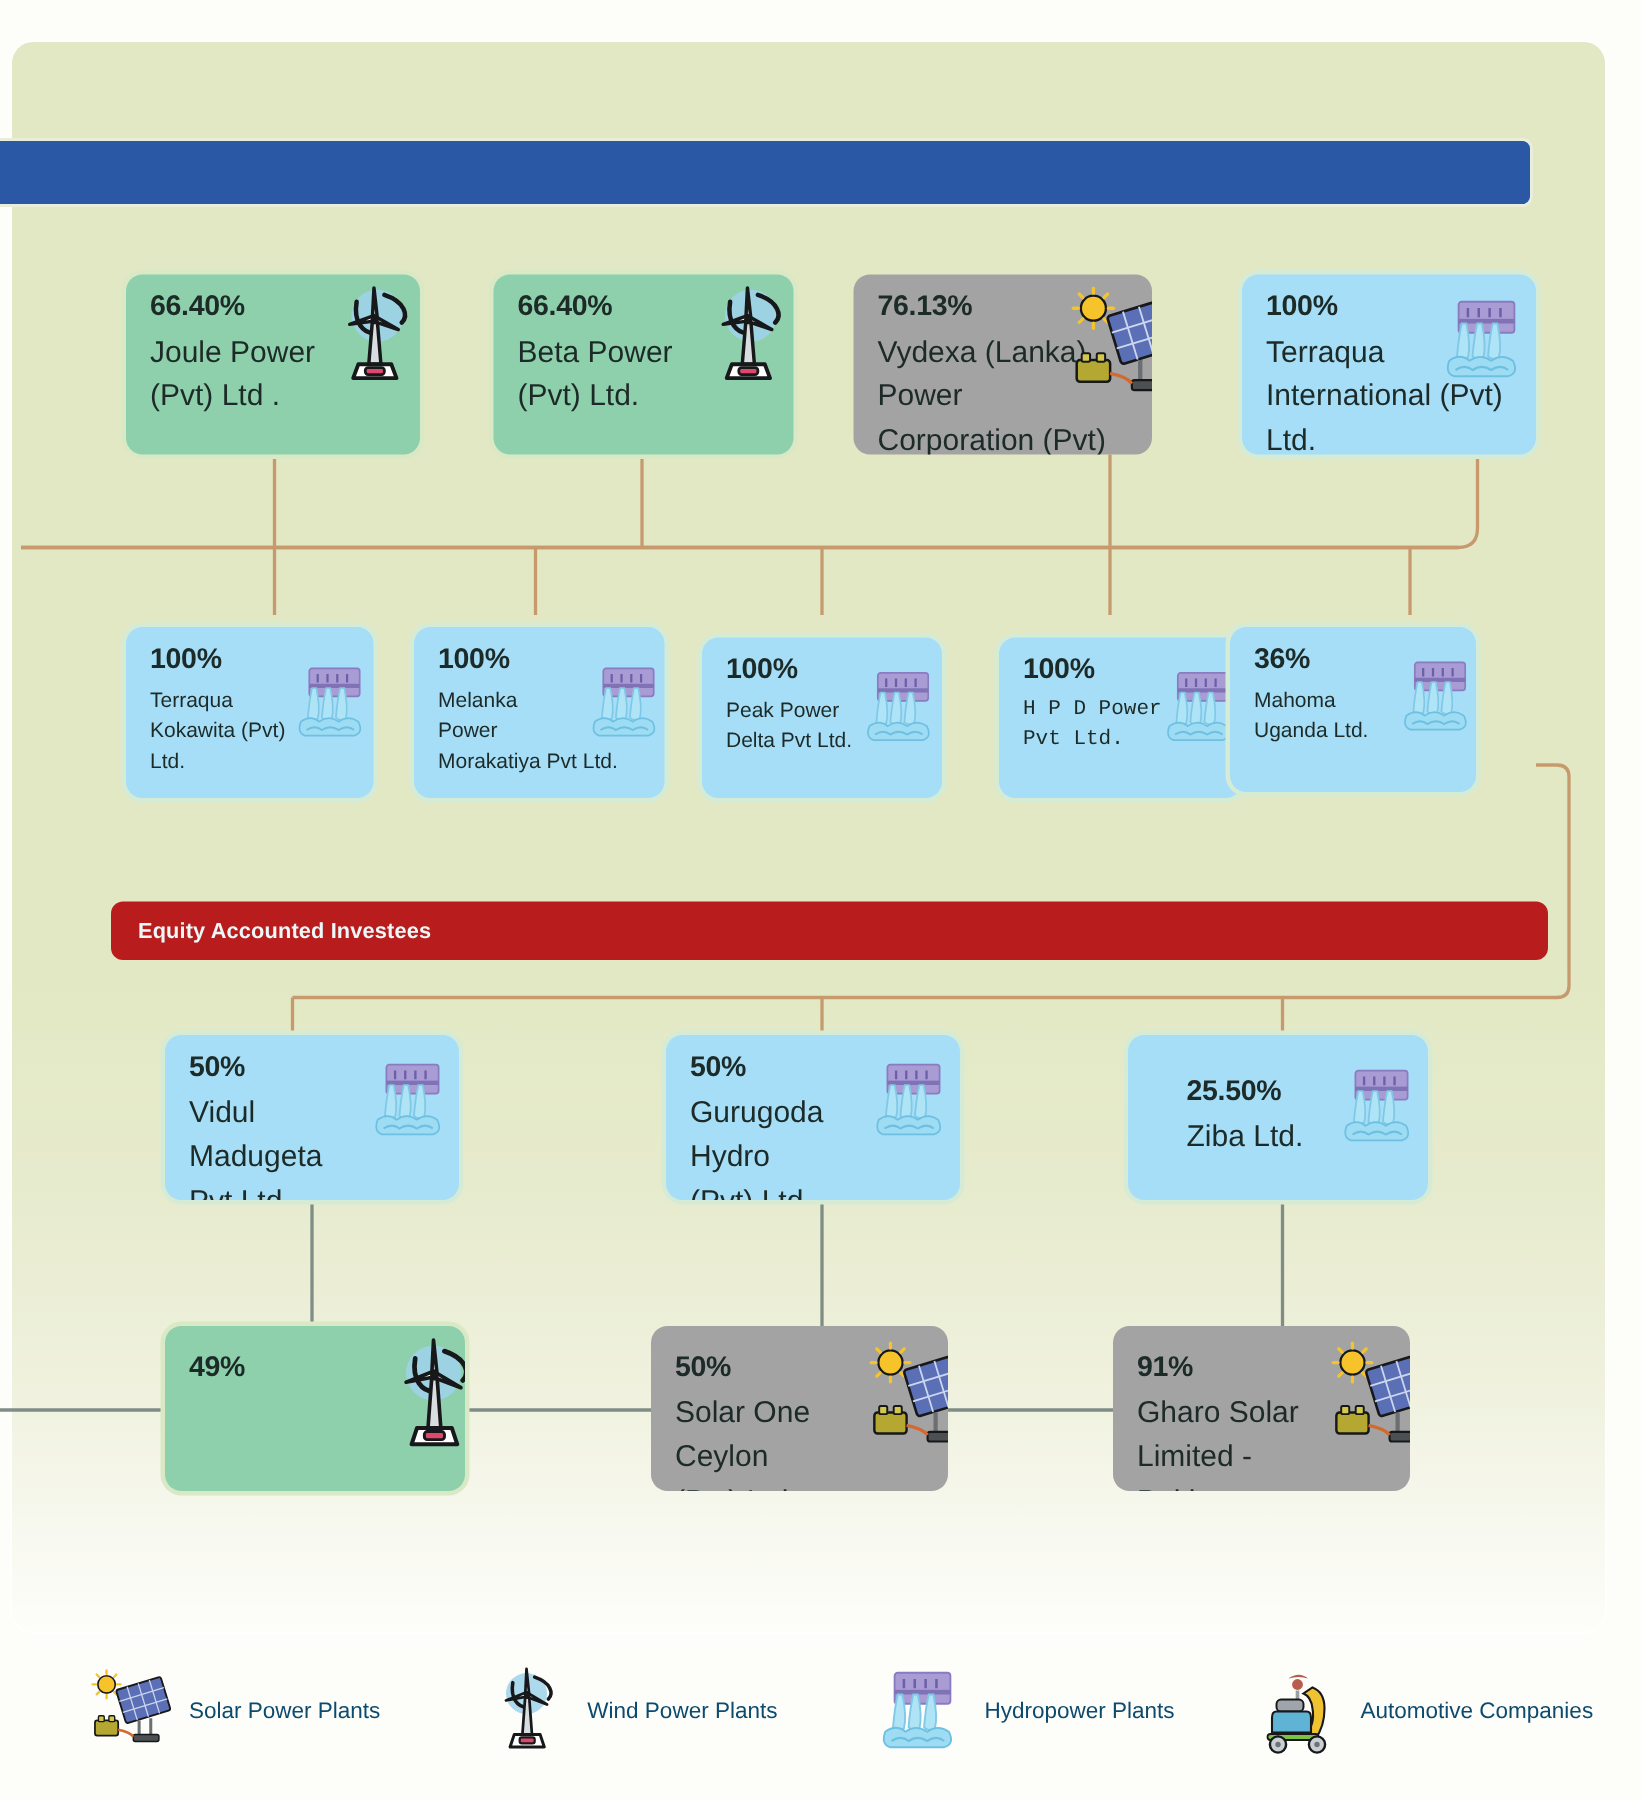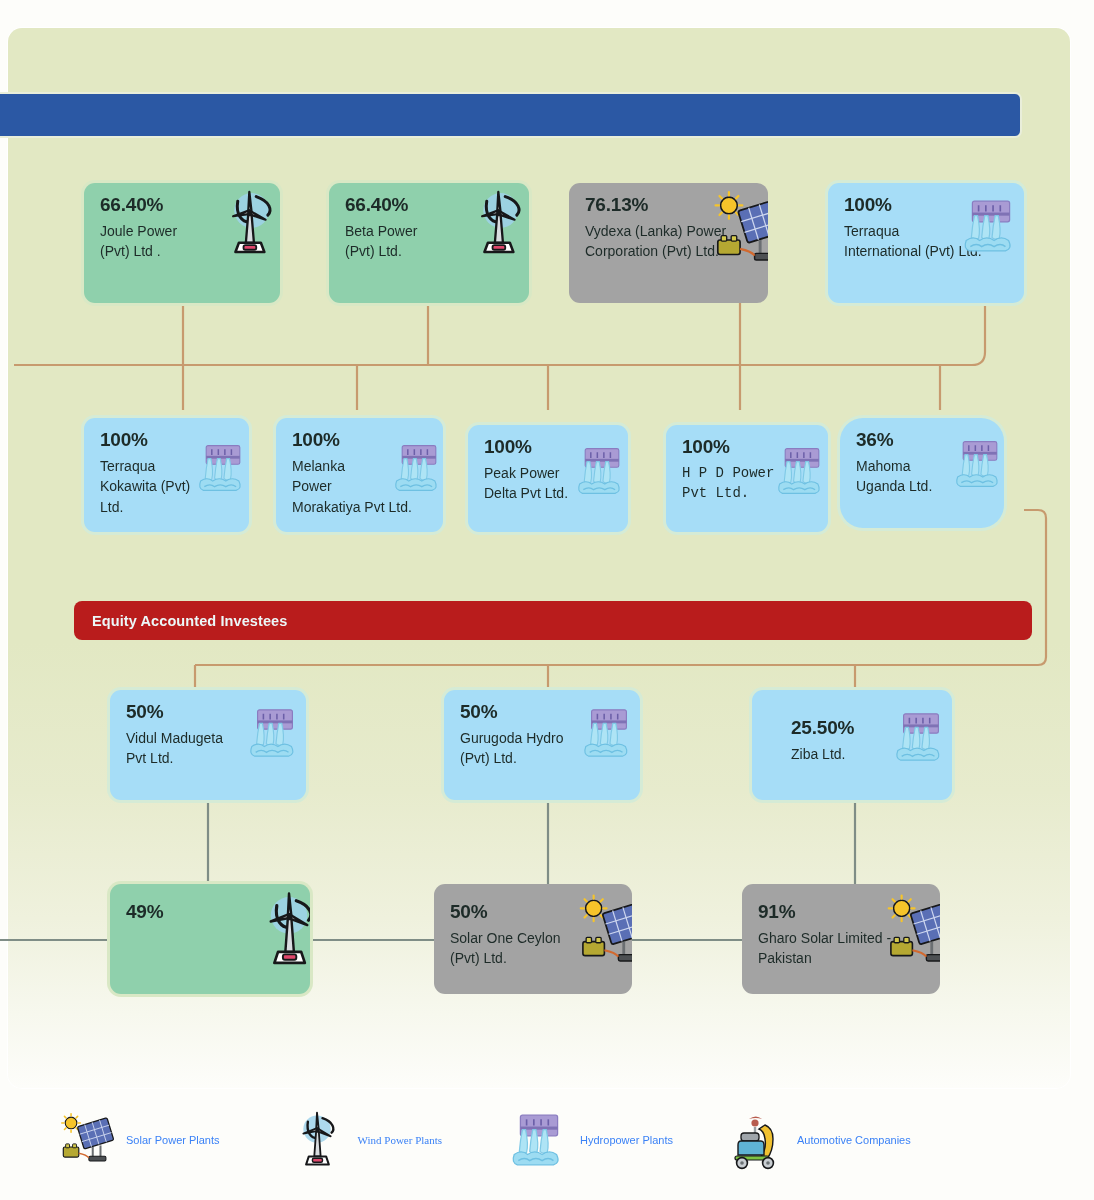--- a/index.html
+++ b/index.html
@@ -52,21 +52,21 @@
   .card.green  { background: #8fd0ac; box-shadow: 0 0 0 3px #d9e8c5; }
   .card.blue   { background: #a6ddf7; box-shadow: 0 0 0 3px #d5ebd6; }
   .card.orange { background: #a3a3a3; }
 
   .pct {
     font-size: 19px; font-weight: 700; color: #1d2b28;
     letter-spacing: -0.2px; line-height: 1.1;
     margin-bottom: 5px;
   }
   .nm {
-    font-size: 14px; color: #1d2b28; line-height: 1.47;
+    font-size: 20px; color: #1d2b28; line-height: 1.47;
     max-width: 78%; font-weight: 400;
   }
   .card.wide .nm { max-width: 70%; }
 
   
   .ico {
     position: absolute;
     right: 4px; top: 6px;
     width: 74px; height: 74px;
   }
@@ -89,21 +89,21 @@
   
   .legend {
     position: absolute;
     left: 0; top: 1100px;
     width: 1094px; height: 80px;
     display: flex; align-items: center;
   }
   .lg-item { display: flex; align-items: center; }
   .lg-ico { width: 62px; height: 62px; flex: 0 0 62px; }
   .lg-ico svg { width: 100%; height: 100%; display: block; }
-  .lg-lb { font-size: 11px; color: #3b82f6; margin-left: 10px; white-space: nowrap; }
+  .lg-lb { font-size: 15px; color: #0c4a6e; margin-left: 10px; white-space: nowrap; }
 </style>
 </head>
 <body>
 
 <div id="page">
 
   <div class="panel"></div>
 
   <div class="topbar"></div>
 
@@ -335,21 +335,21 @@
           <path d="M17 20 q 3 14 1 22 q -5 2 -7 -1 q 1 -12 3 -21 Z"></path>
           <path d="M27 20 q 3 14 1 22 q -5 2 -7 -1 q 1 -12 3 -21 Z"></path>
           <path d="M37 20 q 3 14 1 22 q -5 2 -7 -1 q 1 -12 3 -21 Z"></path>
         </g>
         <path d="M6 44 q 7 -5 13 0 q 7 -5 14 0 q 7 -5 14 0 q 4 8 -3 10 H 9 q -6 -2 -3 -10 Z" fill="#9ddcf2" stroke="#6ec0e2" stroke-width="1.2"></path>
         <path d="M10 50 q 6 -4 11 0 q 6 -4 12 0 q 6 -4 11 0" stroke="#6ec0e2" stroke-width="1.4" fill="none"></path>
       </svg>
     </span>
   </div>
 
-  <div class="card blue" style="left:840px; top:418px; width:164px; height:110px;border-radius:23px;">
+  <div class="card blue" style="left:820px; top:418px; width:164px; height:110px;">
     <div class="pct">36%</div>
     <div class="nm" style="white-space:pre-line;max-width:74%;font-size:14px;">Mahoma
 Uganda Ltd.</div>
     <span class="ico" style="right:-4px;top:18px;width:56px;height:56px;">
       <svg viewBox="0 0 60 60">
         <rect x="12" y="6" width="36" height="20" rx="2" fill="#a99bd4" stroke="#8a7cc0" stroke-width="1.2"></rect>
         <g stroke="#6b5fa8" stroke-width="1.6">
             <path d="M18 10 V16"></path>
             <path d="M25 10 V16"></path>
             <path d="M32 10 V16"></path>
@@ -570,21 +570,21 @@
           <rect x="45" y="56" width="22" height="6" rx="1.6" fill="#4d5053" stroke="#17181a" stroke-width="1.3"></rect>
           <rect x="12" y="44" width="20" height="13" rx="2" fill="#b5a832" stroke="#17181a" stroke-width="1.5"></rect>
           <rect x="15" y="40" width="5" height="5" rx="1" fill="#d3c84d" stroke="#17181a" stroke-width="1.2"></rect>
           <rect x="24" y="40" width="5" height="5" rx="1" fill="#d3c84d" stroke="#17181a" stroke-width="1.2"></rect>
           <path d="M32 52 Q 42 54 45 58" stroke="#d2692f" stroke-width="2" fill="none"></path>
         </svg>
       </span>
       <span class="lg-lb">Solar Power Plants</span>
     </div>
 
-    <div class="lg-item" style="margin-left:66px;font-family:Liberation Serif, serif;">
+    <div class="lg-item" style="margin-left:66px;">
       <span class="lg-ico">
         <svg viewBox="0 0 64 68">
           <circle cx="32" cy="22" r="15" fill="#9fd2ea" opacity=".85"></circle>
           <path d="M38 10 C50 14 52 22 48 26" stroke="#17181a" stroke-width="2.6" fill="none" stroke-linecap="round"></path>
           <path d="M22 14 C20 26 26 32 32 32" stroke="#17181a" stroke-width="2.6" fill="none" stroke-linecap="round"></path>
           <path d="M32 4 L34 23 L31 24 Z" fill="#fff" stroke="#17181a" stroke-width="2" stroke-linejoin="round"></path>
           <path d="M47 30 L31 24 L32 21 Z" fill="#fff" stroke="#17181a" stroke-width="2" stroke-linejoin="round"></path>
           <path d="M17 27 L32 21 L33 24 Z" fill="#fff" stroke="#17181a" stroke-width="2" stroke-linejoin="round"></path>
           <circle cx="32.5" cy="23" r="2.4" fill="#17181a"></circle>
           <path d="M31 25 L29 52 L36 52 L34 25 Z" fill="#d9dde0" stroke="#17181a" stroke-width="2" stroke-linejoin="round"></path>

